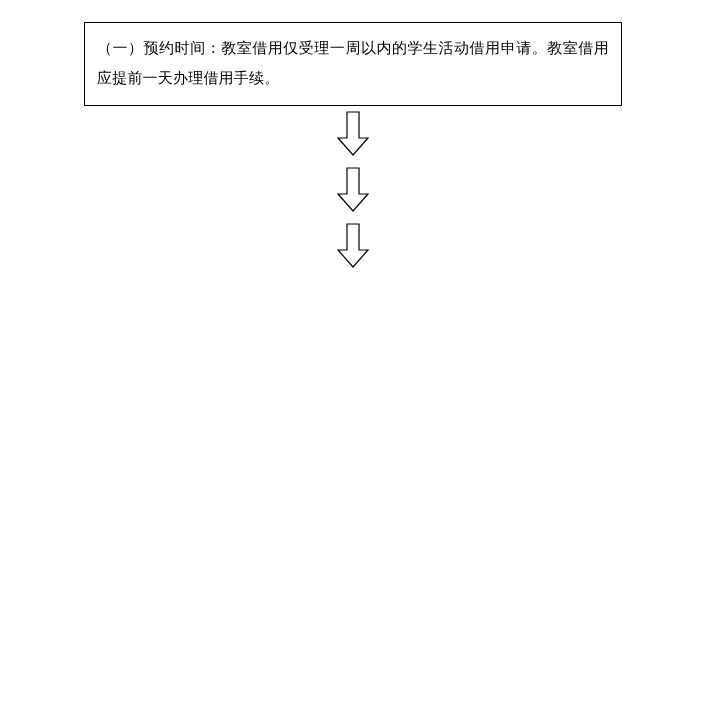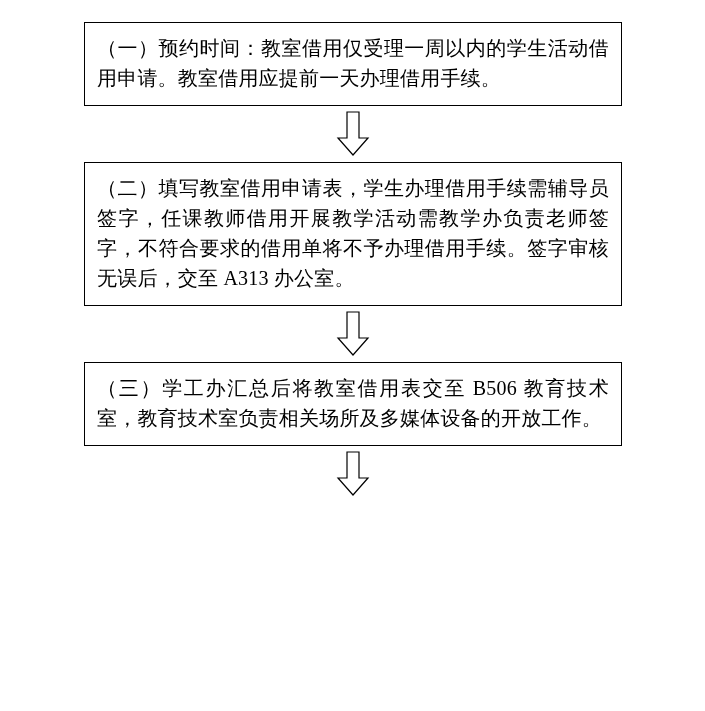--- a/index.html
+++ b/index.html
@@ -26,21 +26,21 @@
     top: 22px;
     width: 538px;
   }
   .step-box {
     border: 1px solid #000000;
     box-sizing: border-box;
     padding: 10px 12px 12px 12px;
     background: #ffffff;
   }
   .step-text {
-    font-size: 20px;
+    font-size: 15px;
     line-height: 30px;
     text-align: justify;
     text-justify: inter-ideograph;
     letter-spacing: 0.2px;
     white-space: pre-wrap;
   }
   .arrow-wrap {
     display: flex;
     justify-content: center;
     align-items: center;
@@ -62,35 +62,29 @@
     </div>
 
     <div class="arrow-wrap gap-1" style="height:56px;">
       <span>
         <svg width="34" height="46" viewBox="0 0 34 46">
           <polygon points="11,1 23,1 23,27 32,27 17,44 2,27 11,27" fill="#ffffff" stroke="#000000" stroke-width="1.2"></polygon>
         </svg>
       </span>
     </div>
 
-    <div class="step-box">
-      <div class="step-text">（二）填写教室借用申请表，学生办理借用手续需辅导员签字，任课教师借用开展教学活动需教学办负责老师签字，不符合要求的借用单将不予办理借用手续。签字审核无误后，交至 A313 办公室。</div>
-    </div>
 
     <div class="arrow-wrap gap-2" style="height:56px;">
       <span>
         <svg width="34" height="46" viewBox="0 0 34 46">
           <polygon points="11,1 23,1 23,27 32,27 17,44 2,27 11,27" fill="#ffffff" stroke="#000000" stroke-width="1.2"></polygon>
         </svg>
       </span>
     </div>
 
-    <div class="step-box">
-      <div class="step-text">（三）学工办汇总后将教室借用表交至 B506 教育技术室，教育技术室负责相关场所及多媒体设备的开放工作。</div>
-    </div>
 
     <div class="arrow-wrap" style="height:56px;">
       <span>
         <svg width="34" height="46" viewBox="0 0 34 46">
           <polygon points="11,1 23,1 23,27 32,27 17,44 2,27 11,27" fill="#ffffff" stroke="#000000" stroke-width="1.2"></polygon>
         </svg>
       </span>
     </div>
 
 

